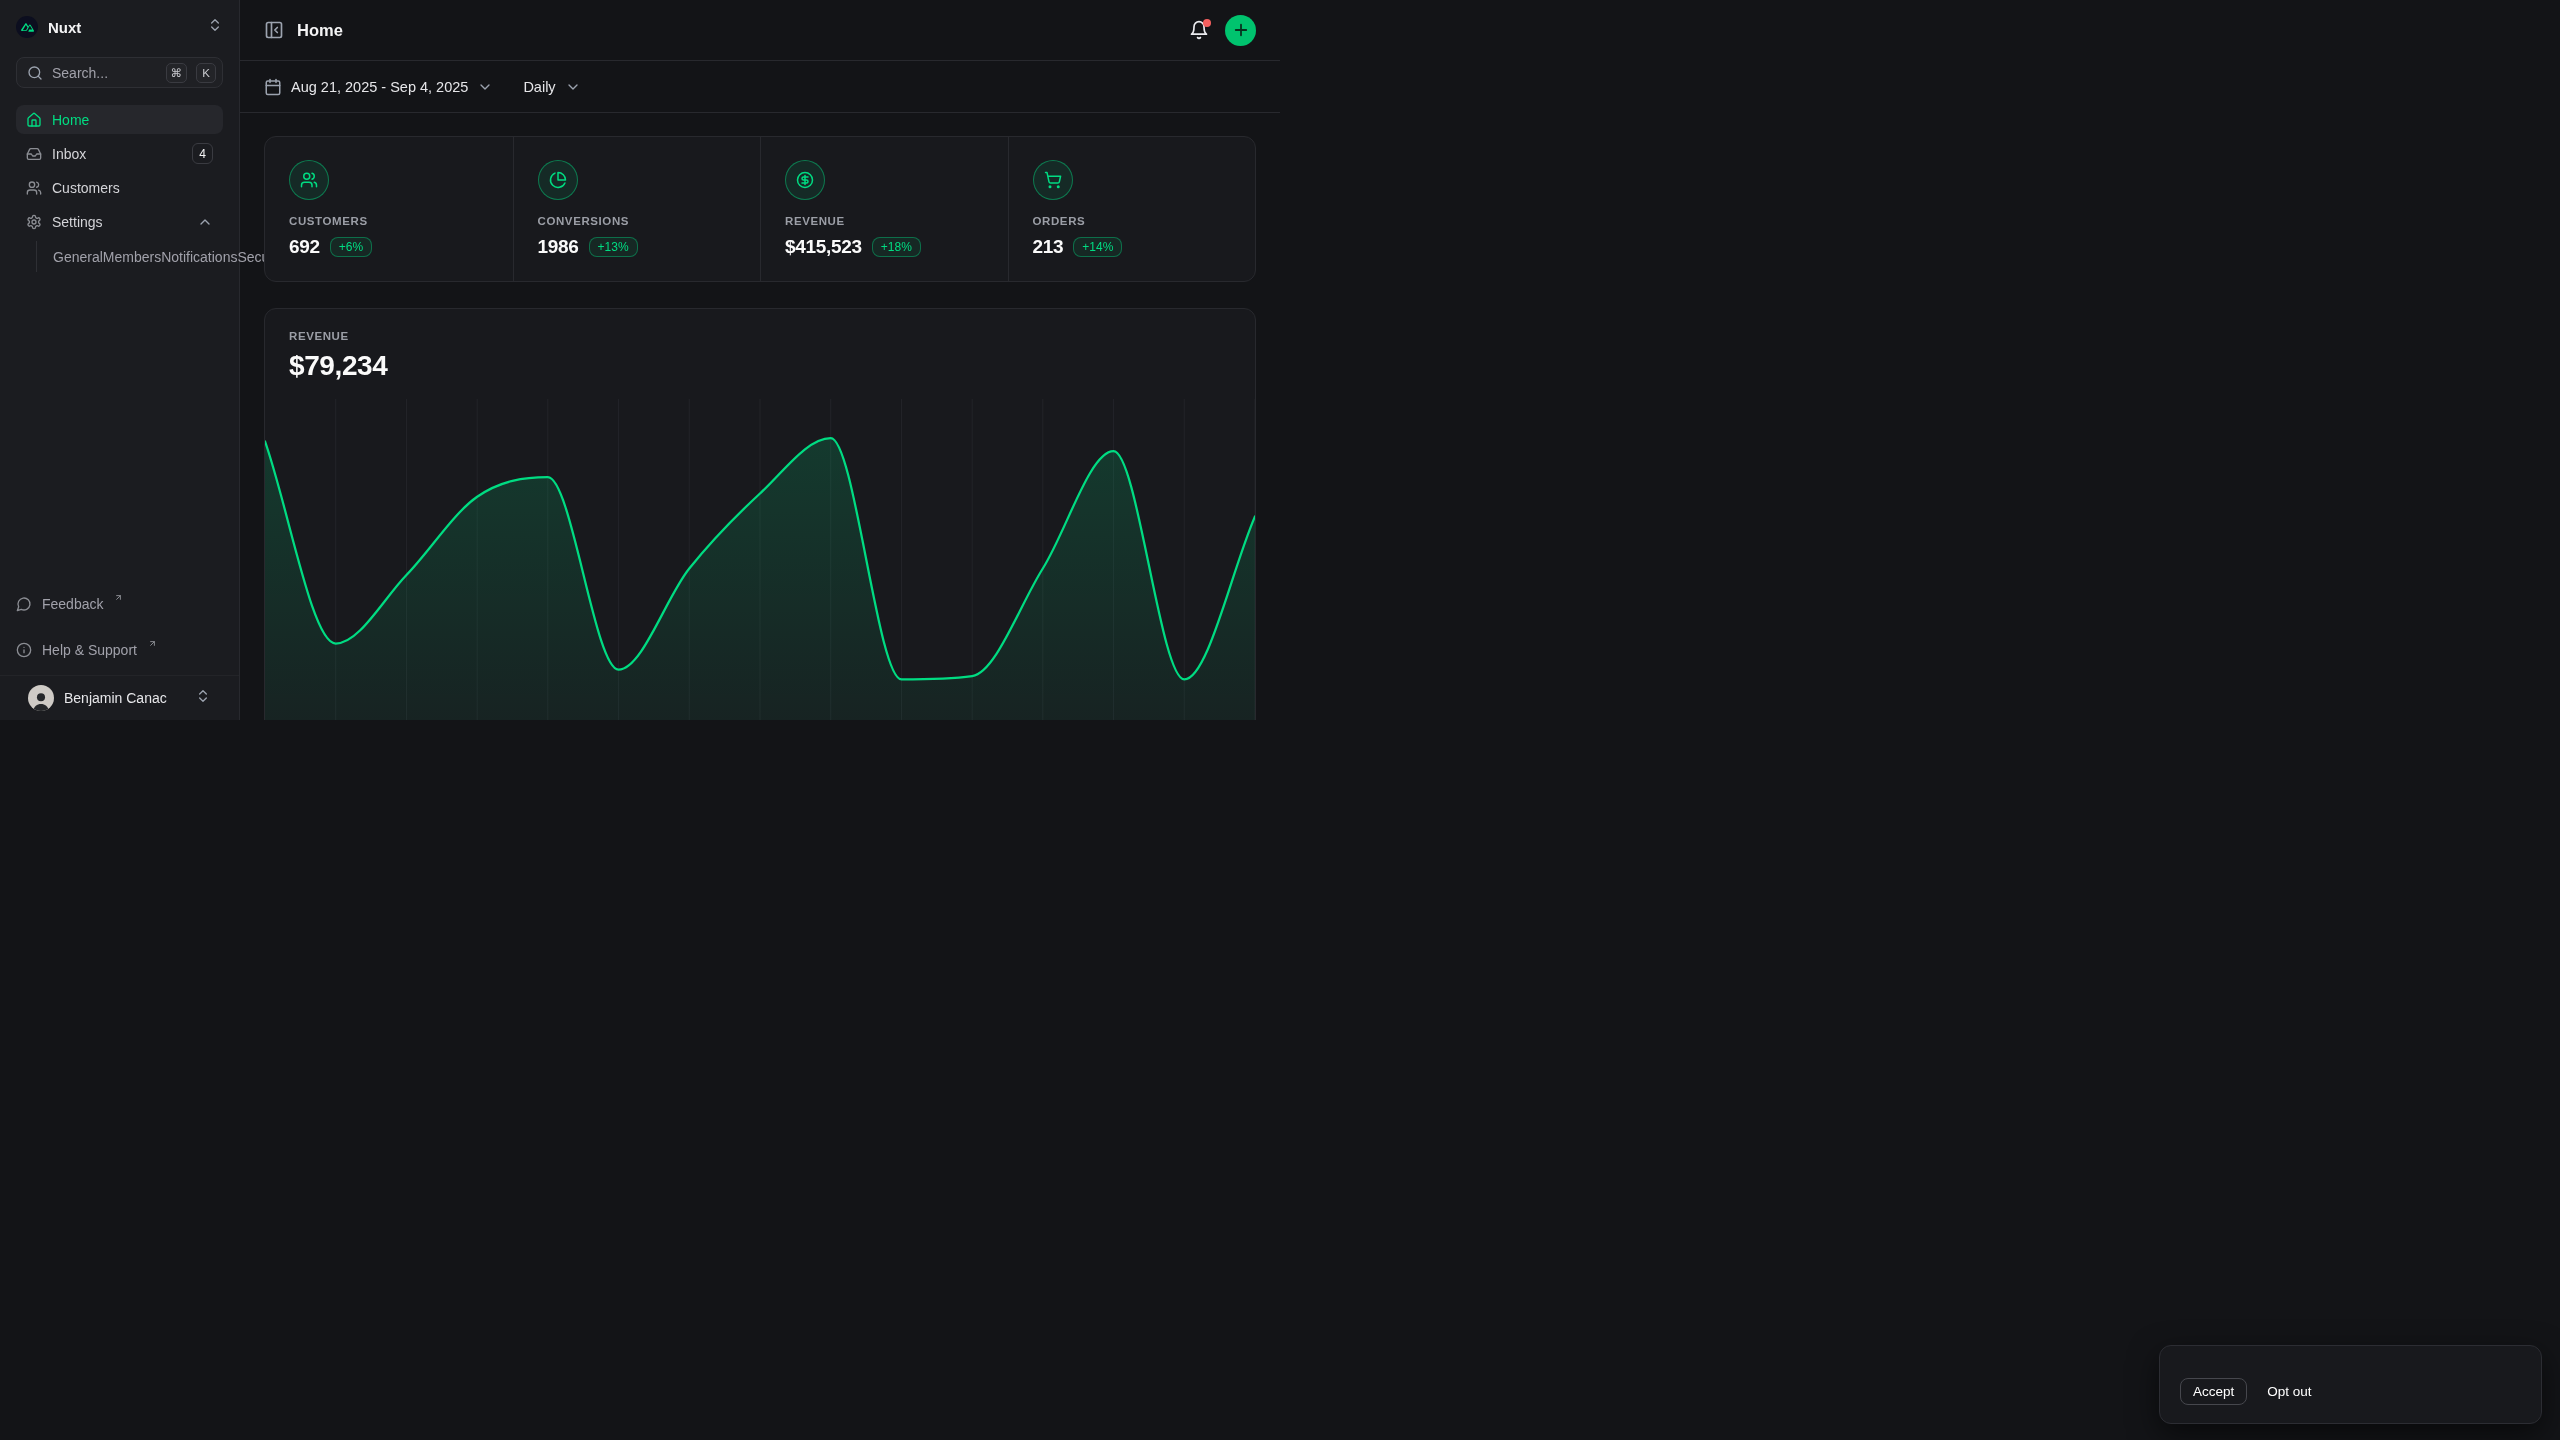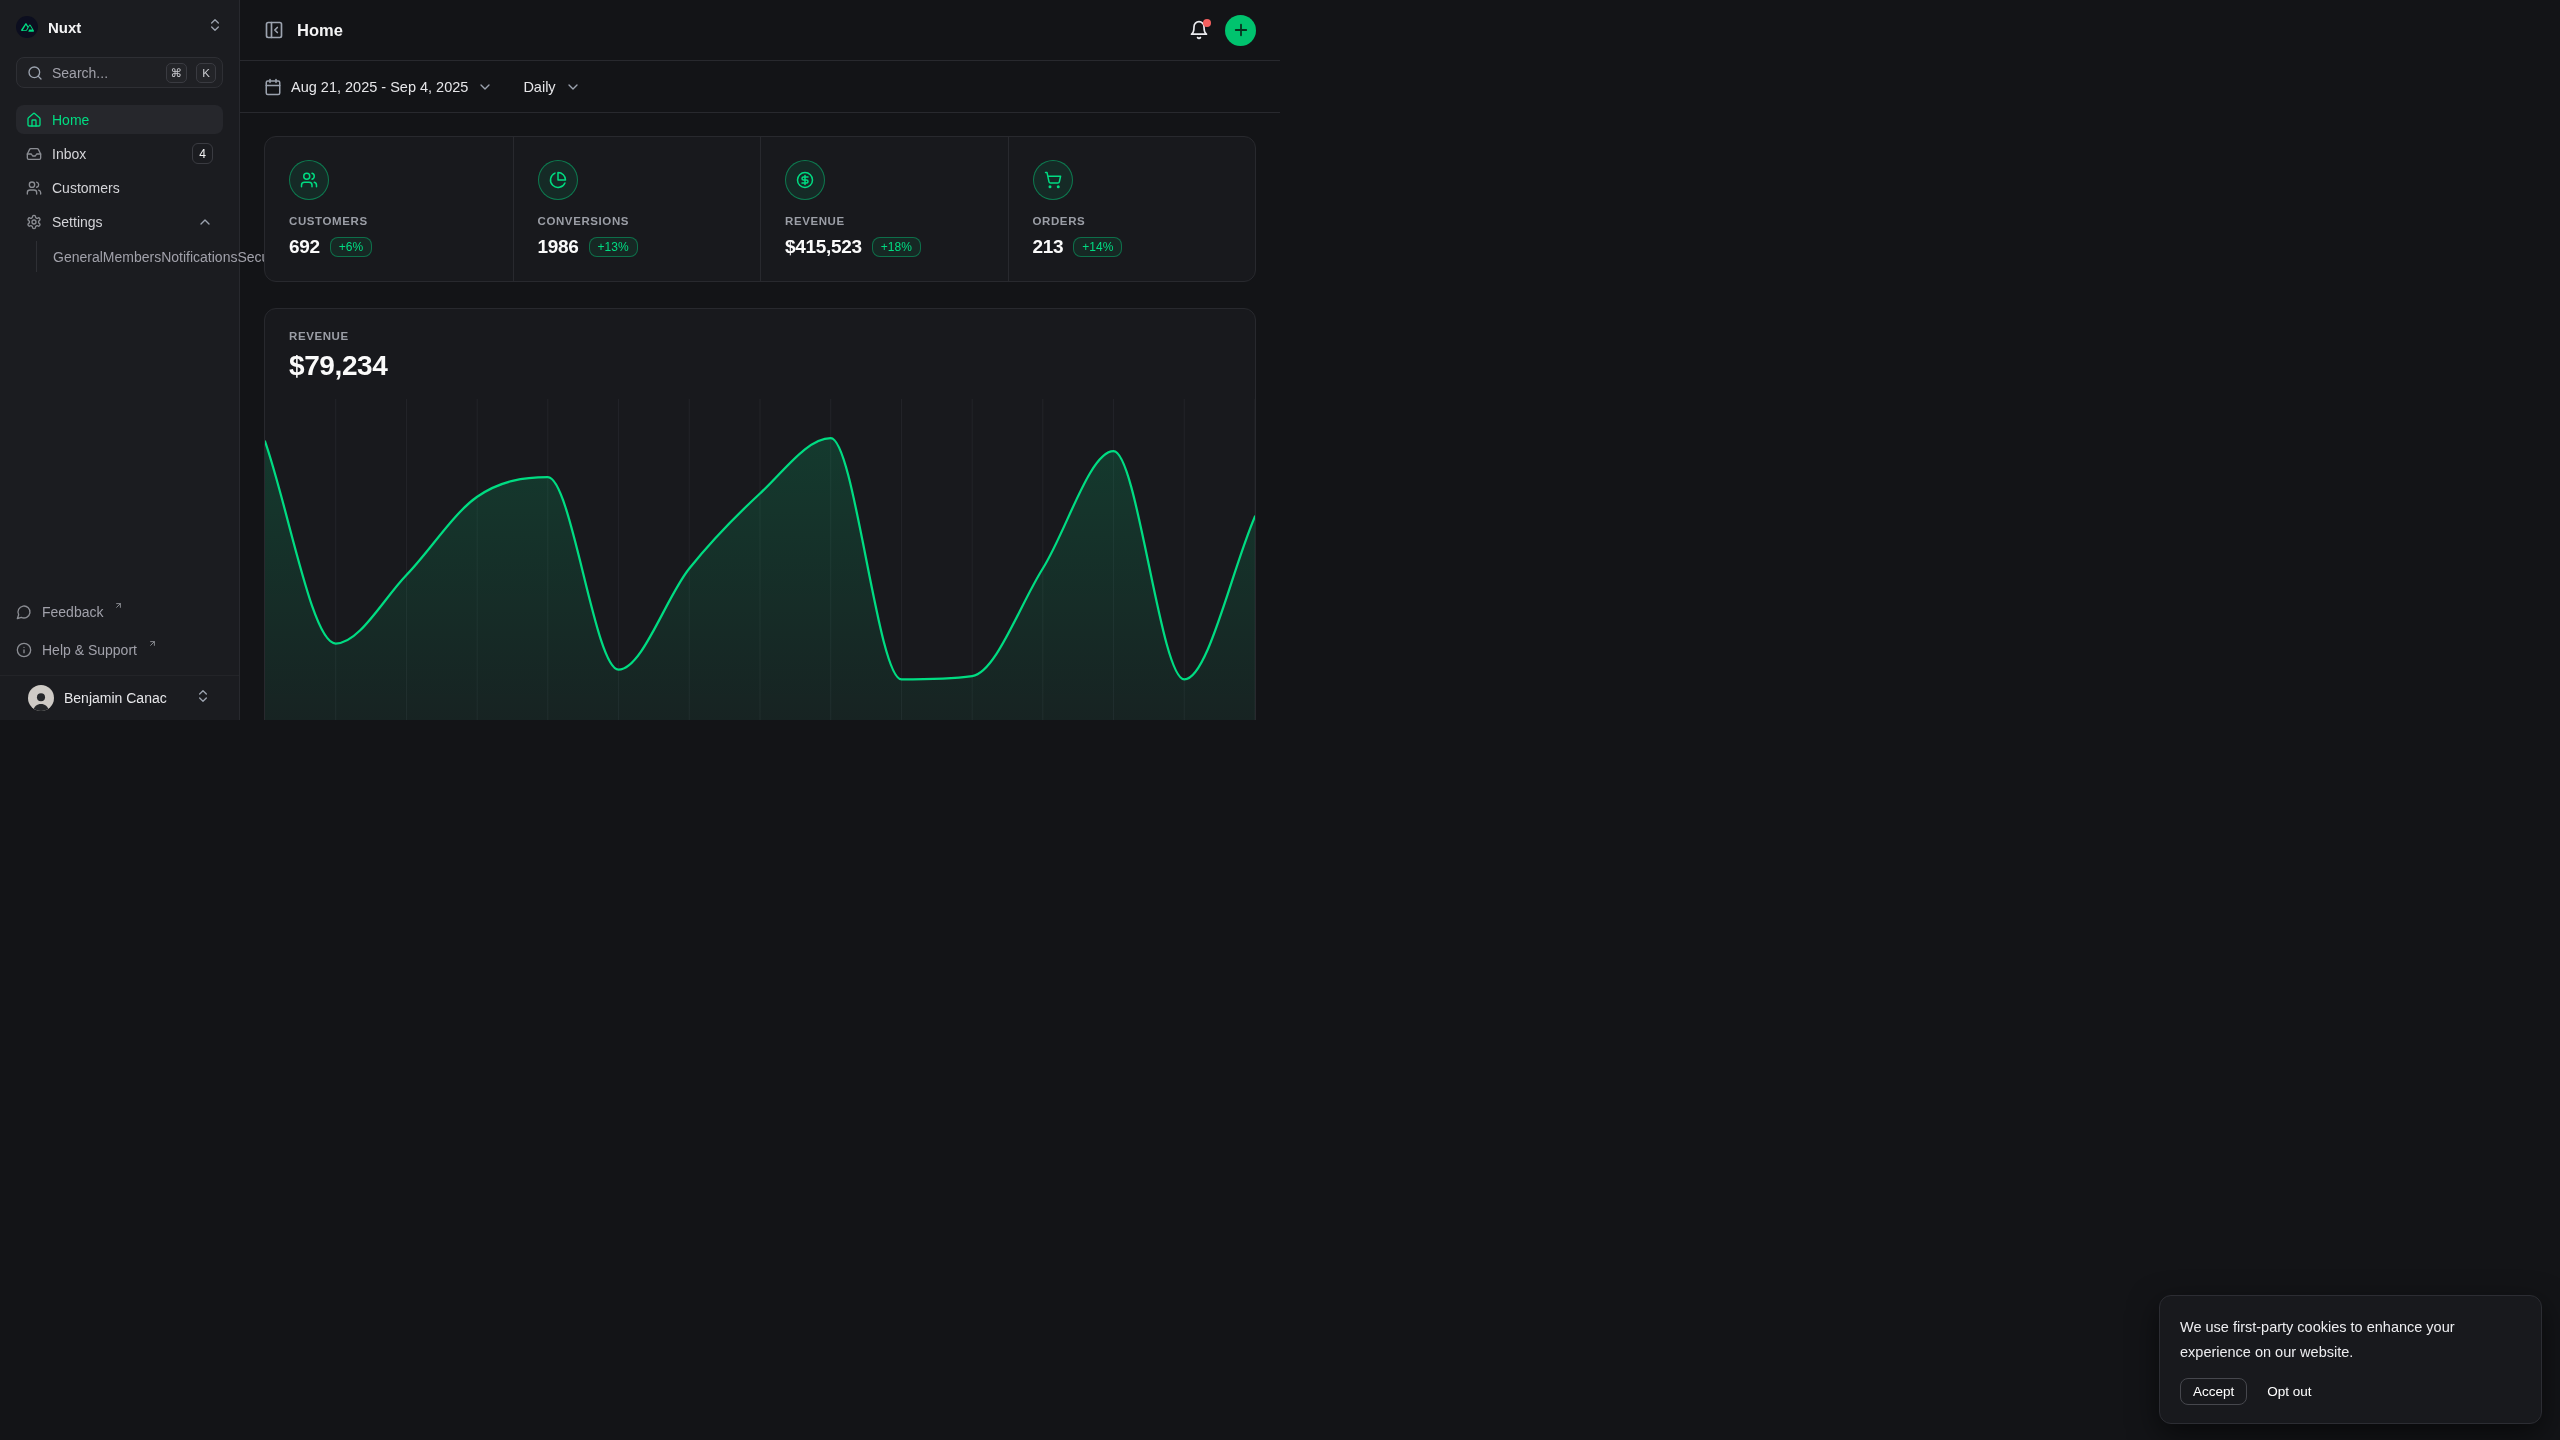--- a/index.html
+++ b/index.html
@@ -61,21 +61,21 @@
   .nav-item.active .nico{color:var(--accent)}
   .nav-badge{
     margin-left:auto;min-width:21px;height:21px;padding:0 5px;border:1px solid #3a3b41;border-radius:6px;
     font-size:12px;color:var(--text);display:flex;align-items:center;justify-content:center;font-weight:500;
   }
   .nav-chevron{margin-left:auto;color:#9ca3af;display:flex}
   .subnav{margin-left:20px;border-left:1px solid #2e2f34;padding-left:16px;display:flex;}
   .subnav-item{height:31px;display:flex;align-items:center;font-size:14px;font-weight:500;color:var(--muted);cursor:pointer;border-radius:6px}
 
   .side-spacer{flex:1}
-  .side-links{display:flex;flex-direction:column;gap:8px;padding-bottom:10px}
+  .side-links{display:flex;flex-direction:column;gap:16px;padding-bottom:10px}
   .side-link{height:30px;display:flex;align-items:center;gap:10px;font-size:14px;font-weight:500;color:var(--muted);cursor:pointer}
   .side-link .nico{color:var(--muted2);display:flex}
   .ext{align-self:flex-start;margin-top:4px;margin-left:1px;color:var(--muted2);display:flex}
 
   .user-row{
     border-top:1px solid var(--border-soft);margin:0 -16px;padding:9px 28px;
     display:flex;align-items:center;gap:10px;cursor:pointer;
   }
   .avatar{width:26px;height:26px;border-radius:50%;background:#cfcbc6;overflow:hidden;flex:none;display:flex;align-items:flex-end;justify-content:center}
   .user-name{font-size:14px;font-weight:500;color:#e7e7ea;flex:1}
@@ -449,18 +449,17 @@
             <path id="area-path" fill="url(#rev-grad)" stroke="none" d="M 0.0 42.4 C 23.6 109.8, 47.2 244.5, 70.8 244.5 C 94.4 244.5, 118.0 200.5, 141.6 176.0 C 165.2 151.6, 188.8 114.1, 212.4 97.8 C 236.0 81.5, 259.5 78.2, 283.1 78.2 C 306.7 78.2, 330.3 270.6, 353.9 270.6 C 377.5 270.6, 401.1 198.9, 424.7 169.5 C 448.3 140.2, 471.9 116.3, 495.5 94.5 C 519.1 72.8, 542.7 39.1, 566.3 39.1 C 589.9 39.1, 613.5 280.4, 637.1 280.4 C 660.7 280.4, 684.3 280.4, 707.9 277.1 C 731.5 273.8, 755.0 207.0, 778.6 169.5 C 802.2 132.0, 825.8 52.2, 849.4 52.2 C 873.0 52.2, 896.6 280.4, 920.2 280.4 C 943.8 280.4, 967.4 171.7, 991.0 117.4 L 991 370 L 0 370 Z"></path>
             <path id="line-path" fill="none" stroke="#00dc82" stroke-width="2.25" stroke-linecap="round" stroke-linejoin="round" d="M 0.0 42.4 C 23.6 109.8, 47.2 244.5, 70.8 244.5 C 94.4 244.5, 118.0 200.5, 141.6 176.0 C 165.2 151.6, 188.8 114.1, 212.4 97.8 C 236.0 81.5, 259.5 78.2, 283.1 78.2 C 306.7 78.2, 330.3 270.6, 353.9 270.6 C 377.5 270.6, 401.1 198.9, 424.7 169.5 C 448.3 140.2, 471.9 116.3, 495.5 94.5 C 519.1 72.8, 542.7 39.1, 566.3 39.1 C 589.9 39.1, 613.5 280.4, 637.1 280.4 C 660.7 280.4, 684.3 280.4, 707.9 277.1 C 731.5 273.8, 755.0 207.0, 778.6 169.5 C 802.2 132.0, 825.8 52.2, 849.4 52.2 C 873.0 52.2, 896.6 280.4, 920.2 280.4 C 943.8 280.4, 967.4 171.7, 991.0 117.4"></path>
           </svg>
         </div>
       </section>
     </div>
   </main>
 </div>
 
 <div class="cookie">
-  <p class="cookie-text">We use first-party cookies to enhance your experience on our website.</p>
   <div class="cookie-actions">
     <button class="btn-accept">Accept</button>
     <button class="btn-optout">Opt out</button>
   </div>
 </div>
 
 </body></html>

